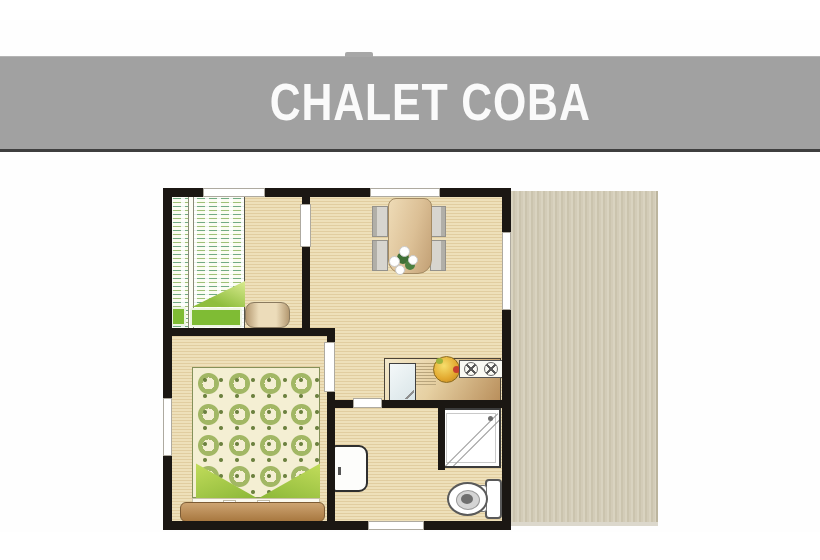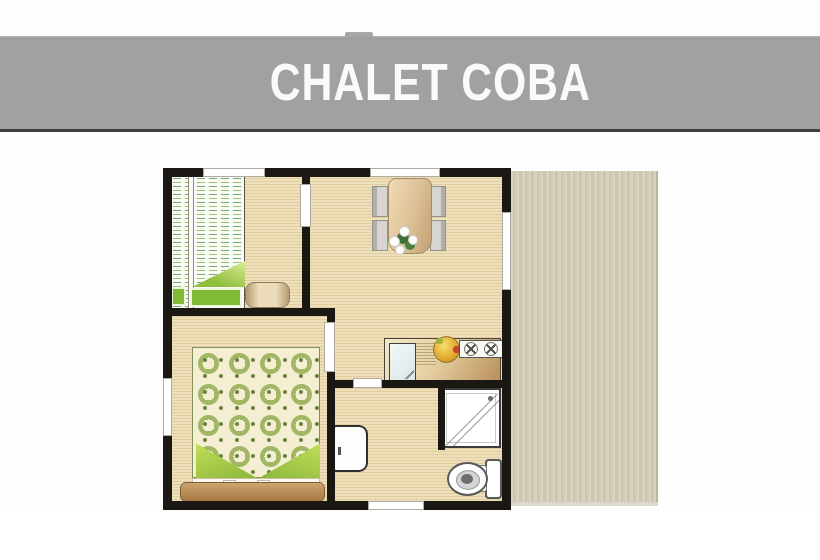--- a/index.html
+++ b/index.html
@@ -1,17 +1,17 @@
 <!DOCTYPE html>
 <html><head>
 <meta charset="utf-8">
 <style>
   html,body{margin:0;padding:0;width:820px;height:560px;overflow:hidden;background:#ffffff;
             font-family:"Liberation Sans", sans-serif;}
-  .stage{position:relative;width:820px;height:512px;background:#fefefe;}
+  .stage{position:relative;width:820px;height:512px;background:#fefefe;margin-top:20px;}
 
   
   .banner{position:absolute;left:0;top:36px;width:820px;height:92px;background:#a1a1a1;
           border-top:1px solid #b4b4b4;border-bottom:3px solid #3f3f3f;}
   .banner-tab{position:absolute;left:345px;top:-5px;width:28px;height:5px;background:#a7a7a7;border-radius:2px 2px 0 0;}
   .banner-title{position:absolute;left:0;top:0;width:100%;height:92px;line-height:92px;text-align:center;
           padding-left:48px;box-sizing:border-box;color:#fafafa;font-weight:bold;font-size:51px;
           letter-spacing:1px;transform:scaleX(.84);transform-origin:50% 50%;white-space:nowrap;}
 
   

